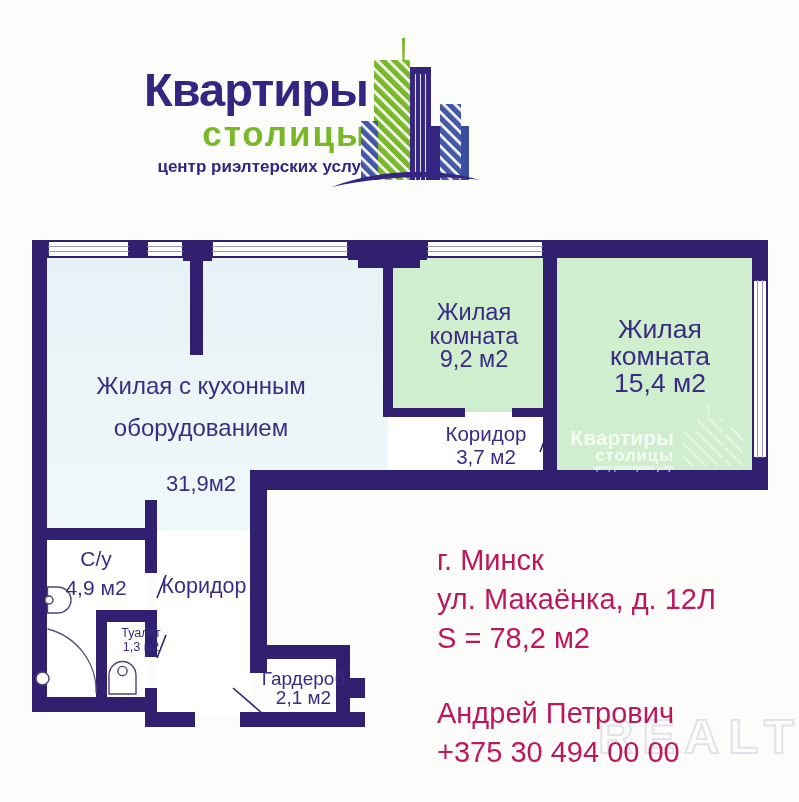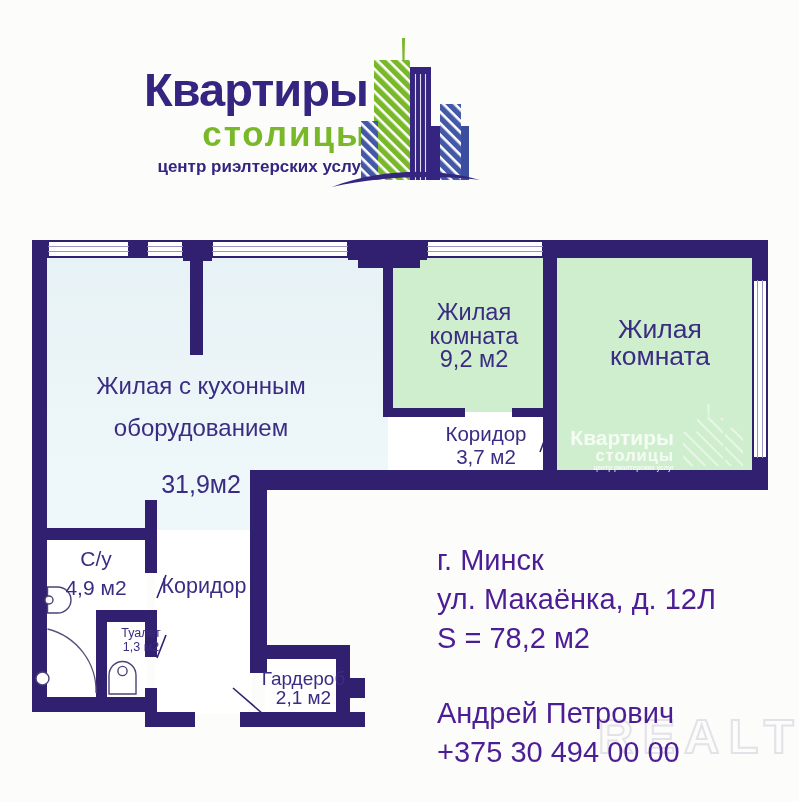--- a/index.html
+++ b/index.html
@@ -11,36 +11,36 @@
   
   .logo-text{position:absolute;left:88px;top:66px;width:280px;text-align:right;line-height:1;}
   .logo-title{font-size:47px;font-weight:700;color:#352580;letter-spacing:-1px;}
   .logo-subtitle{font-size:35px;font-weight:700;color:#79b829;letter-spacing:2px;margin-top:3px;}
   .logo-tagline{font-size:17px;font-weight:700;color:#352580;margin-top:7px;letter-spacing:0px;}
   .logo-buildings{position:absolute;left:330px;top:34px;}
   
   .lbl{position:absolute;z-index:3;text-align:center;color:#3a2c82;}
   .lbl .area{white-space:nowrap;}
   .lbl-living{left:90px;top:365px;width:222px;font-size:24px;line-height:42px;}
-  .lbl-living .area{font-size:25px;margin-top:14px;}
+  .lbl-living .area{font-size:22px;margin-top:14px;}
   .lbl-room1{left:398px;top:301px;width:152px;font-size:23.5px;line-height:23.5px;}
   .lbl-room2{left:572px;top:316px;width:176px;font-size:26.5px;line-height:27px;}
   .lbl-hall1{left:420px;top:422px;width:132px;font-size:20.5px;line-height:23px;}
   .lbl-bath{left:44px;top:544px;width:104px;font-size:21px;line-height:29px;}
   .lbl-wc{left:97px;top:627px;width:58px;font-size:12.5px;line-height:13.5px;margin-left:15px;}
   .lbl-hall2{left:147px;top:572px;width:114px;font-size:21.5px;line-height:28px;}
   .lbl-ward{left:261px;top:669px;width:85px;font-size:19px;line-height:19px;}
   
   .brand-wm{position:absolute;left:556px;top:427px;width:118px;text-align:right;z-index:3;
     color:#ffffff;opacity:.8;line-height:1;}
   .brand-wm .l1{font-size:21px;font-weight:700;}
   .brand-wm .l2{font-size:16.5px;font-weight:700;letter-spacing:1px;margin-top:-1px;}
   .brand-wm .l3{font-size:6.5px;font-weight:700;margin-top:1px;}
   
-  .details{position:absolute;left:437px;top:541px;z-index:4;color:#4c1d95;font-size:29px;line-height:39px;}
+  .details{position:absolute;left:437px;top:541px;z-index:4;color:#be185d;font-size:29px;line-height:39px;}
   .details .gap{height:36px;}
   
   .realt-wm{position:absolute;left:598px;top:708px;z-index:2;
     font-size:49px;font-weight:700;letter-spacing:9px;
     color:transparent;-webkit-text-stroke:2px #e2e2e8;}
 </style>
 </head>
 <body>
 
 <div class="page">
@@ -186,20 +186,21 @@
   <div class="lbl lbl-living">
     <div>Жилая с кухонным оборудованием</div>
     <div class="area">31,9м2</div>
   </div>
   <div class="lbl lbl-room1">
     <div>Жилая комната</div>
     <div class="area">9,2 м2</div>
   </div>
   <div class="lbl lbl-room2">
     <div>Жилая комната</div>
+    <div class="area">15,4 м2</div>
   </div>
   <div class="lbl lbl-hall1">
     <div>Коридор</div>
     <div class="area">3,7 м2</div>
   </div>
   <div class="lbl lbl-bath">
     <div>С/у</div>
     <div class="area">4,9 м2</div>
   </div>
   <div class="lbl lbl-wc">

